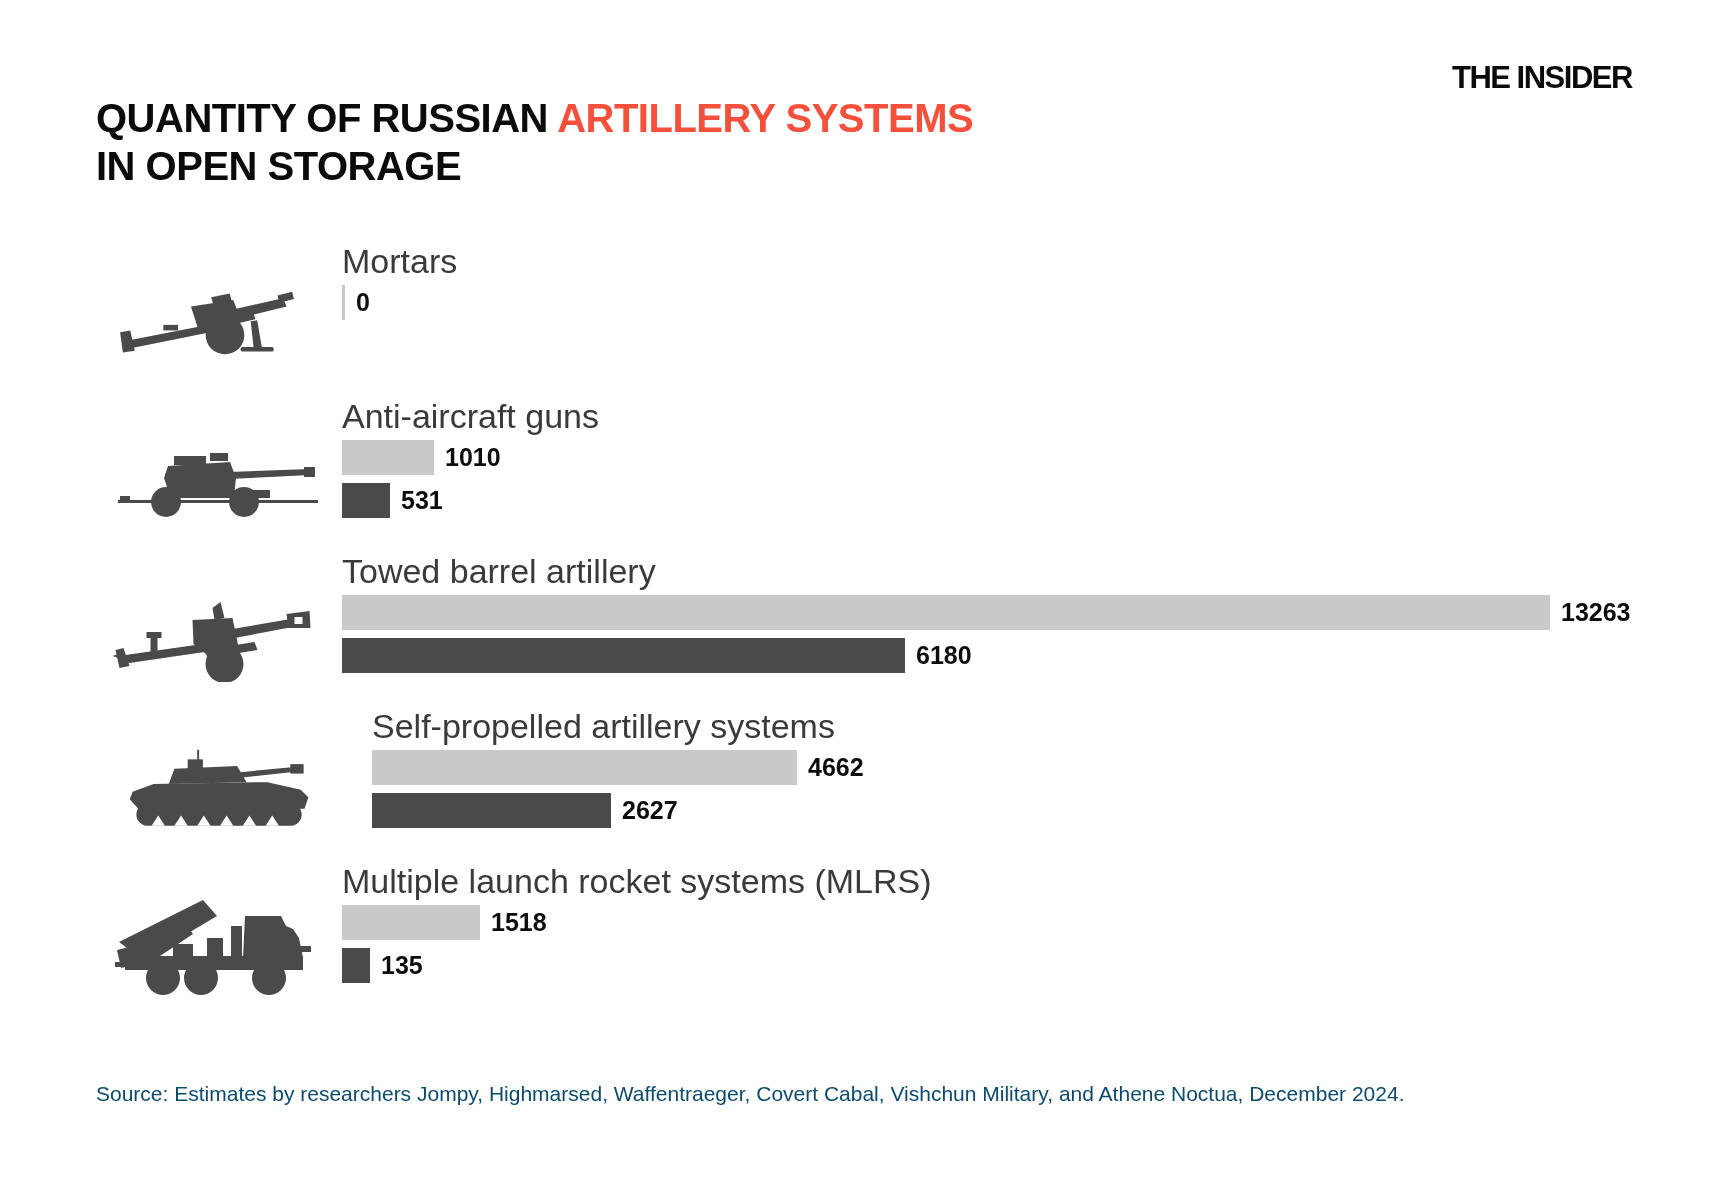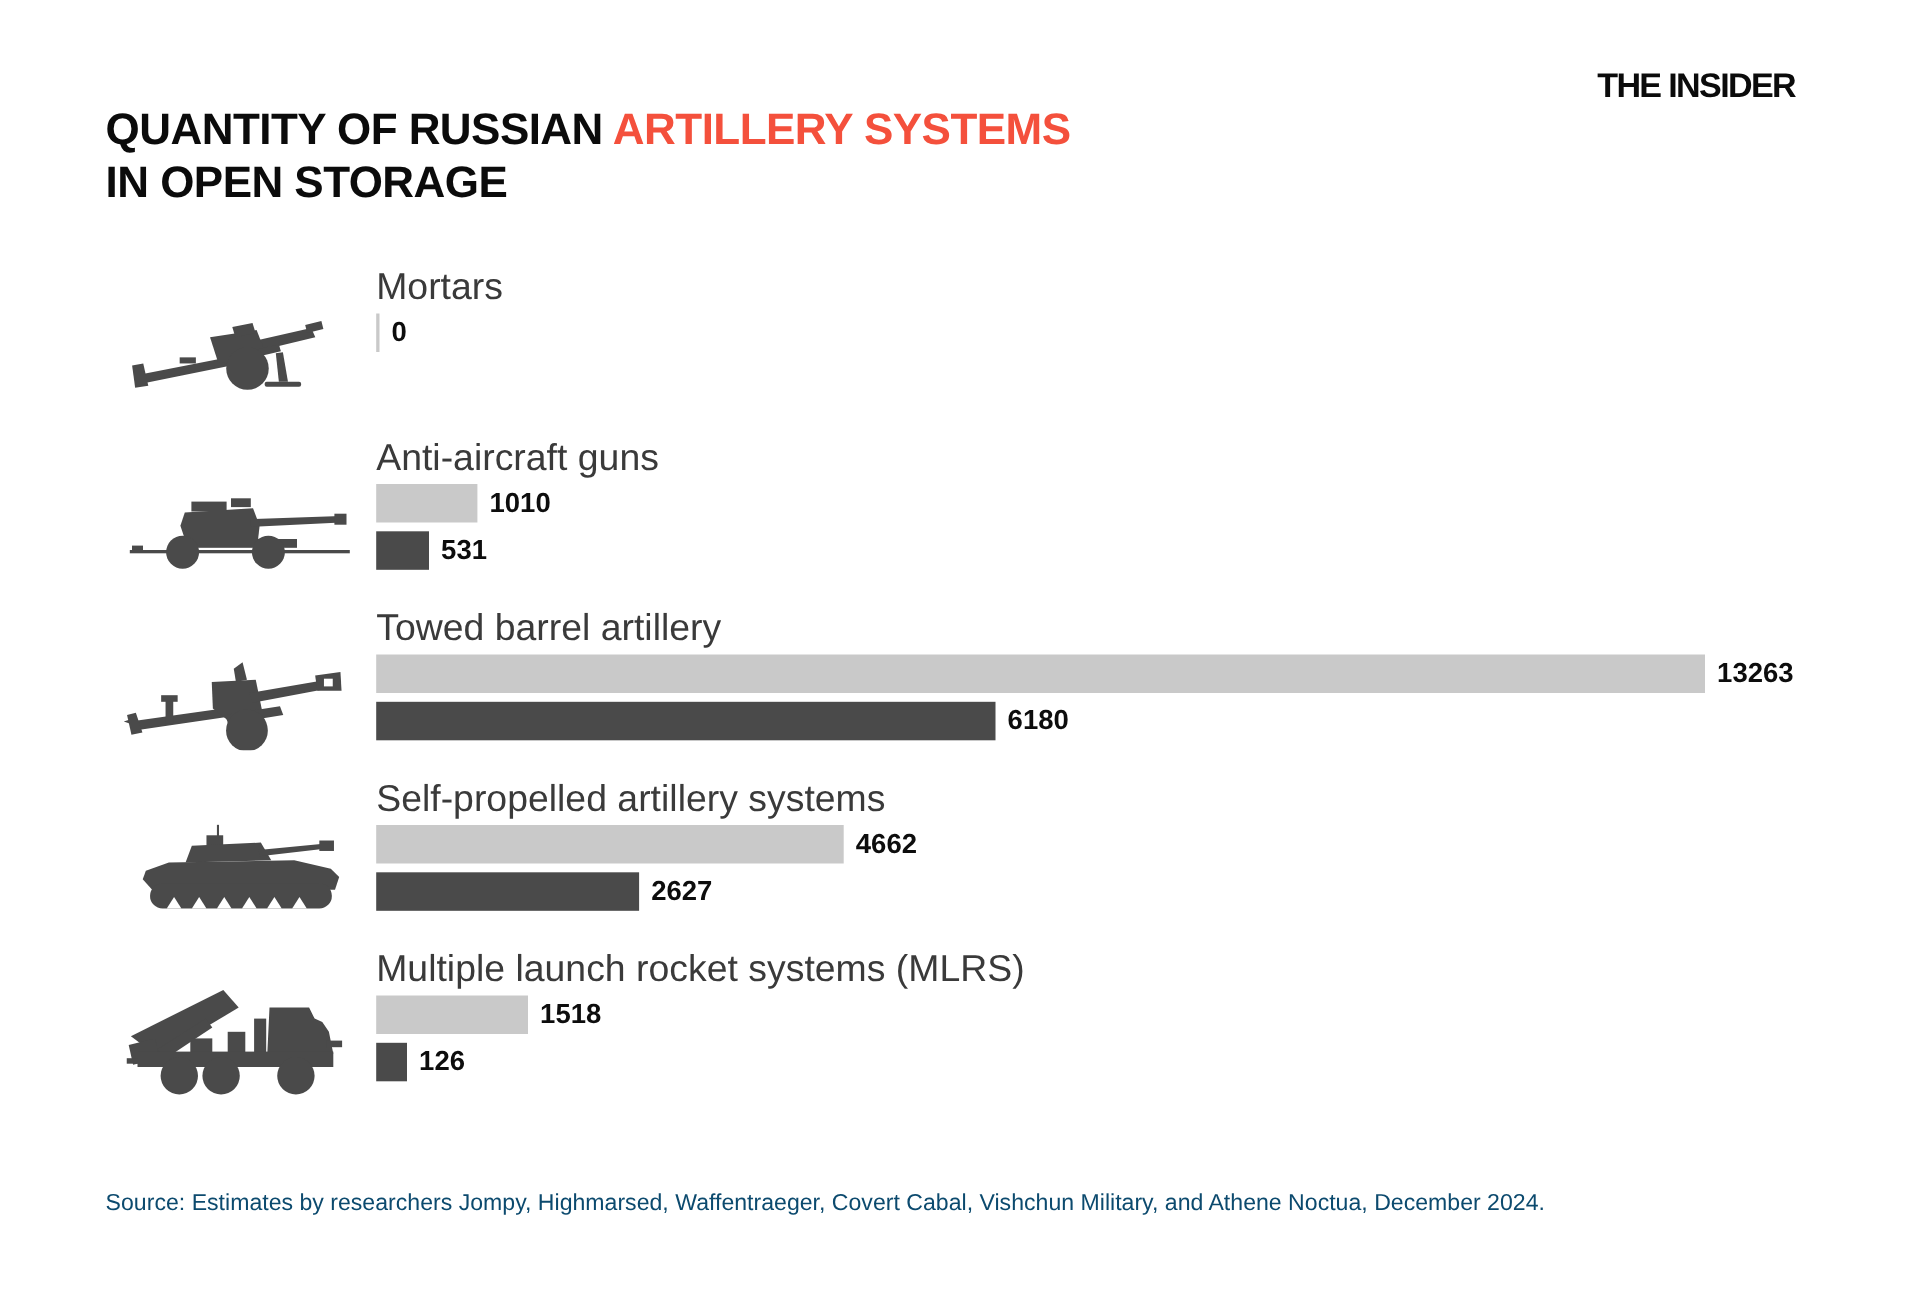--- a/index.html
+++ b/index.html
@@ -167,21 +167,21 @@
       <polygon points="8,52 30,44 150,42 185,50 193,58 189,70 14,70 5,60"></polygon>
       <rect x="12" y="64" width="174" height="24" rx="12"></rect>
       <polygon points="28,88 35,77 42,88" fill="#ffffff"></polygon>
       <polygon points="52,88 59,77 66,88" fill="#ffffff"></polygon>
       <polygon points="76,88 83,77 90,88" fill="#ffffff"></polygon>
       <polygon points="100,88 107,77 114,88" fill="#ffffff"></polygon>
       <polygon points="124,88 131,77 138,88" fill="#ffffff"></polygon>
       <polygon points="148,88 155,77 162,88" fill="#ffffff"></polygon>
     </svg>
   </div>
-  <div class="group" style="top:711px;">
+  <div class="group" style="top:711px;margin-left:30px;">
     <div class="cat-label">Self-propelled artillery systems</div>
     <div class="bar-row">
       <div class="bar" style="width: 425px; background: rgb(201, 201, 201);"></div>
       <span class="val">4662</span>
     </div>
     <div class="bar-row">
       <div class="bar" style="width: 239px; background: rgb(74, 74, 74);"></div>
       <span class="val">2627</span>
     </div>
   </div>
@@ -204,20 +204,20 @@
     </svg>
   </div>
   <div class="group" style="top:866px;">
     <div class="cat-label">Multiple launch rocket systems (MLRS)</div>
     <div class="bar-row">
       <div class="bar" style="width: 138px; background: rgb(201, 201, 201);"></div>
       <span class="val">1518</span>
     </div>
     <div class="bar-row">
       <div class="bar" style="width: 28px; background: rgb(74, 74, 74);"></div>
-      <span class="val">126</span>
+      <span class="val">135</span>
     </div>
   </div>
 
 
   <div class="source">Source: Estimates by researchers Jompy, Highmarsed, Waffentraeger, Covert Cabal, Vishchun Military, and Athene Noctua, December 2024.</div>
 
 </div>
 
 </body></html>

